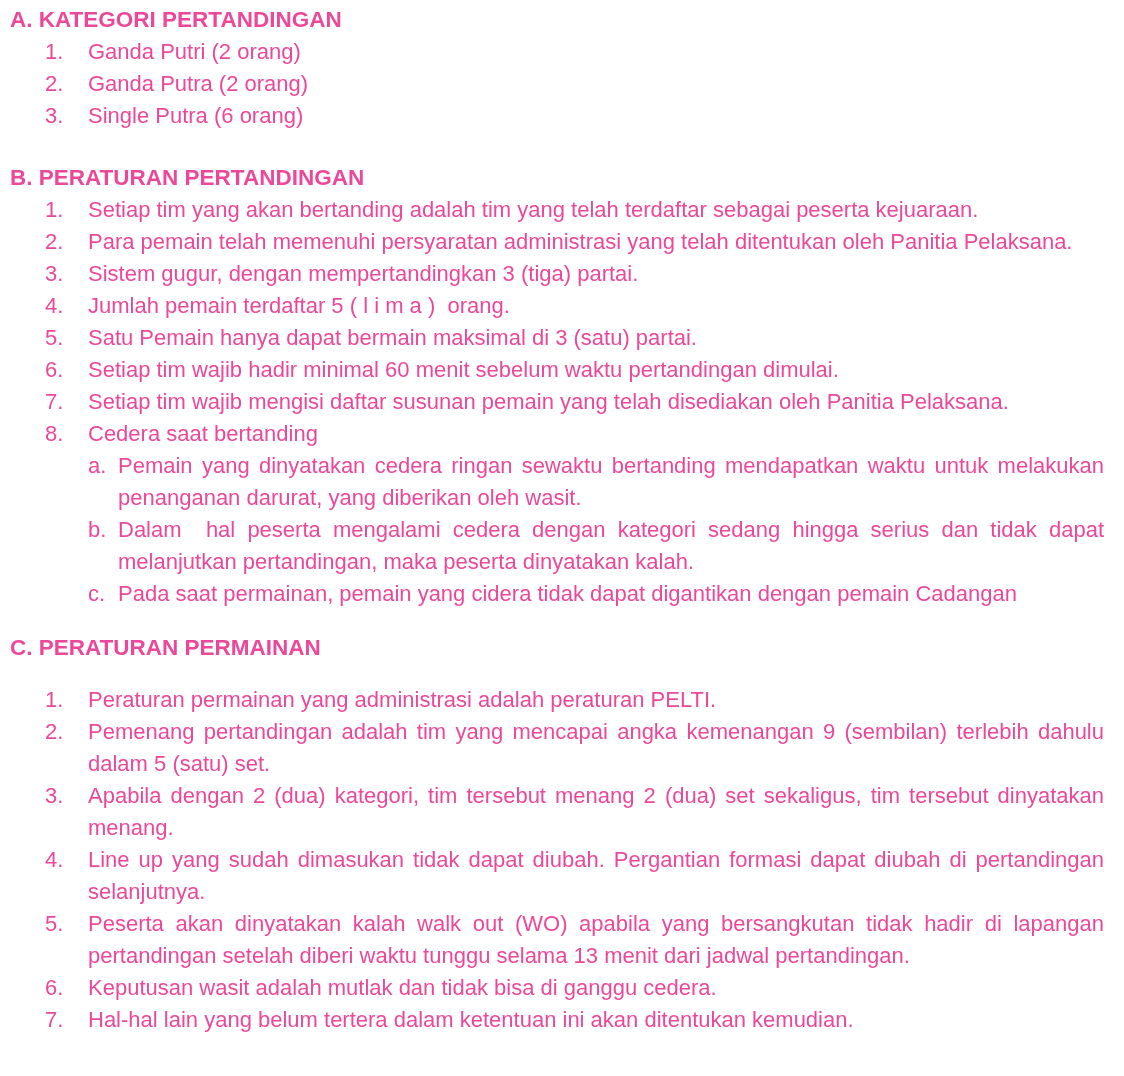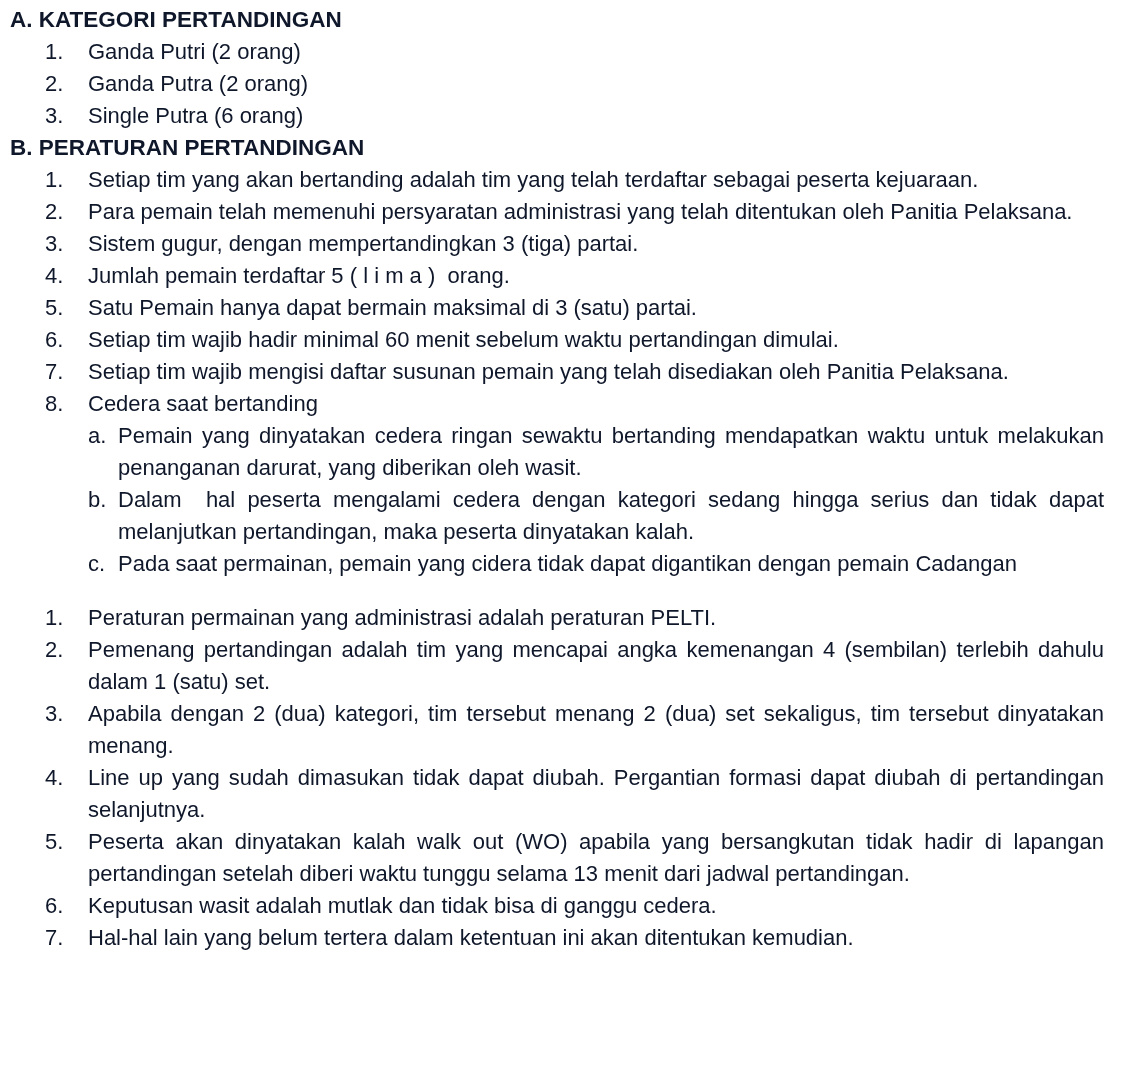--- a/index.html
+++ b/index.html
@@ -8,31 +8,31 @@
     background: #ffffff;
   }
   .page {
     width: 1124px;
     height: 1076px;
     box-sizing: border-box;
     padding: 4px 20px 12px 10px;
     font-family: "Liberation Sans", "DejaVu Sans", sans-serif;
     font-size: 22px;
     line-height: 32px;
-    color: #0f172a;
+    color: #ec4899;
     overflow: hidden;
   }
   h2.sec-head {
     margin: 0;
     font-size: 22.5px;
     font-weight: bold;
     line-height: 32px;
   }
   .section { margin: 0; }
-  .section.sec-b { }
+  .section.sec-b { margin-top: 30px; }
   .section.sec-c { margin-top: 22px; }
   .sec-c .items { margin-top: 20px; }
   .items { margin: 0; padding: 0; }
   .item {
     display: flex;
     align-items: flex-start;
   }
   .item > .num {
     flex: 0 0 43px;
     margin-left: 35px;
@@ -116,28 +116,29 @@
         </div>
         <div class="item sub">
           <span class="num">c.</span>
           <span class="text">Pada saat permainan, pemain yang cidera tidak dapat digantikan dengan pemain Cadangan</span>
         </div>
       </div>
     </div>
   </div>
 
   <div class="section sec-c">
+    <h2 class="sec-head">C. PERATURAN PERMAINAN</h2>
     <div class="items">
       <div class="item">
         <span class="num">1.</span>
         <span class="text">Peraturan permainan yang administrasi adalah peraturan PELTI.</span>
       </div>
       <div class="item">
         <span class="num">2.</span>
-        <span class="text">Pemenang pertandingan adalah tim yang mencapai angka kemenangan 4 (sembilan) terlebih dahulu dalam 1 (satu) set.</span>
+        <span class="text">Pemenang pertandingan adalah tim yang mencapai angka kemenangan 9 (sembilan) terlebih dahulu dalam 5 (satu) set.</span>
       </div>
       <div class="item">
         <span class="num">3.</span>
         <span class="text">Apabila dengan 2 (dua) kategori, tim tersebut menang 2 (dua) set sekaligus, tim tersebut dinyatakan menang.</span>
       </div>
       <div class="item">
         <span class="num">4.</span>
         <span class="text">Line up yang sudah dimasukan tidak dapat diubah. Pergantian formasi dapat diubah di pertandingan selanjutnya.</span>
       </div>
       <div class="item">

